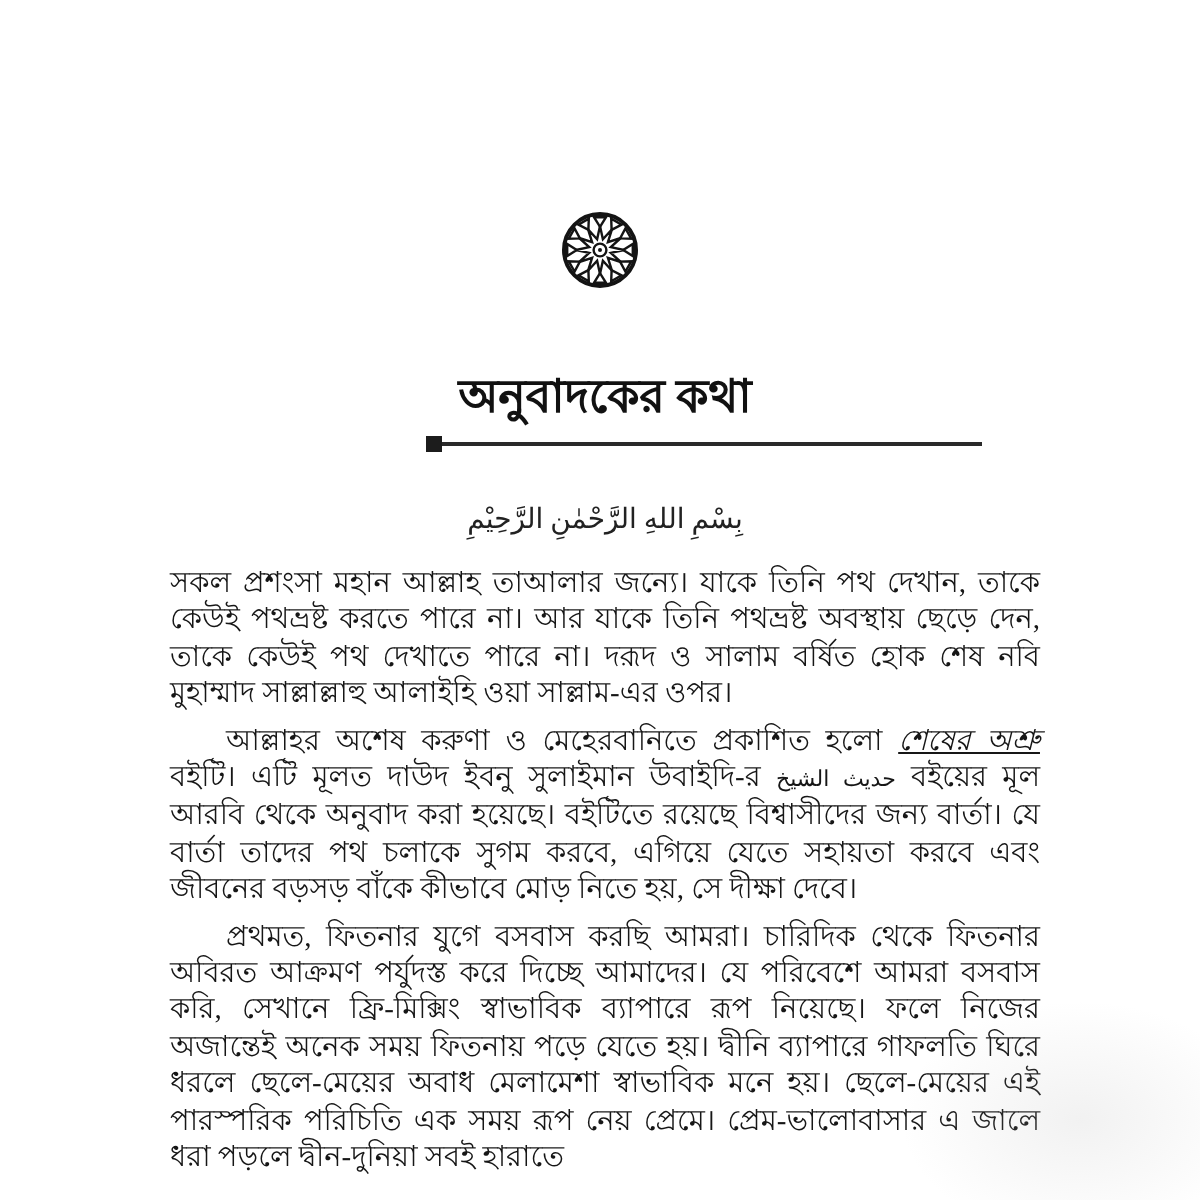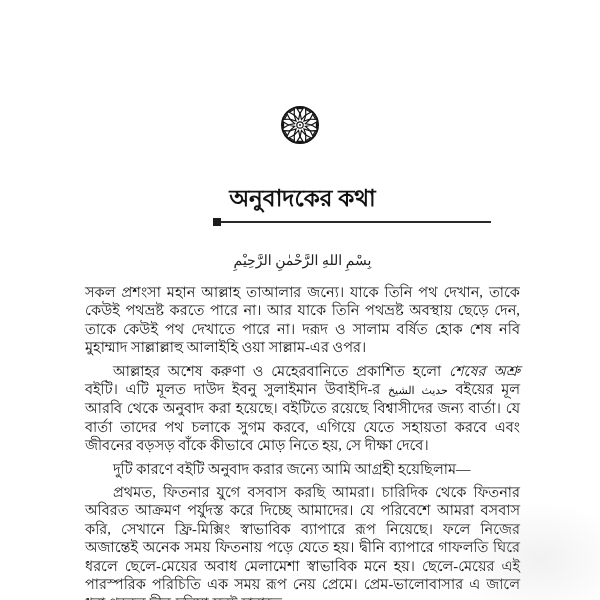--- a/index.html
+++ b/index.html
@@ -81,21 +81,21 @@
   .para {
     margin: 0;
   }
   .para + .para {
     margin-top: 5px;
   }
   .para.indent {
     text-indent: 28px;
   }
   .seg-normal { font-style: normal; }
-  .seg-italic { font-style: italic; }
+  .seg-italic { font-style: italic; text-decoration: underline; }
   .seg-arabic {
     font-style: normal;
     font-size: 11px;
     direction: rtl;
     unicode-bidi: embed;
   }
 </style>
 </head>
 <body>
 
@@ -132,19 +132,18 @@
     <div class="title-rule">
       <span class="rule-square"></span>
       <span class="rule-line"></span>
     </div>
 
     <div class="bismillah">بِسْمِ اللهِ الرَّحْمٰنِ الرَّحِيْمِ</div>
 
     <div class="body-text">
         <p class="para"><span class="seg-normal">সকল প্রশংসা মহান আল্লাহ তাআলার জন্যে। যাকে তিনি পথ দেখান, তাকে কেউই পথভ্রষ্ট করতে পারে না। আর যাকে তিনি পথভ্রষ্ট অবস্থায় ছেড়ে দেন, তাকে কেউই পথ দেখাতে পারে না। দরূদ ও সালাম বর্ষিত হোক শেষ নবি মুহাম্মাদ সাল্লাল্লাহু আলাইহি ওয়া সাল্লাম-এর ওপর।</span></p>
         <p class="para indent"><span class="seg-normal">আল্লাহর অশেষ করুণা ও মেহেরবানিতে প্রকাশিত হলো </span><span class="seg-italic">শেষের অশ্রু</span><span class="seg-normal"> বইটি। এটি মূলত দাউদ ইবনু সুলাইমান উবাইদি-র </span><span class="seg-arabic">حديث الشيخ</span><span class="seg-normal"> বইয়ের মূল আরবি থেকে অনুবাদ করা হয়েছে। বইটিতে রয়েছে বিশ্বাসীদের জন্য বার্তা। যে বার্তা তাদের পথ চলাকে সুগম করবে, এগিয়ে যেতে সহায়তা করবে এবং জীবনের বড়সড় বাঁকে কীভাবে মোড় নিতে হয়, সে দীক্ষা দেবে।</span></p>
-        <p class="para indent"><span class="seg-normal">দুটি কারণে বইটি অনুবাদ করার জন্যে আমি আগ্রহী হয়েছিলাম—</span></p>
         <p class="para indent"><span class="seg-normal">প্রথমত, ফিতনার যুগে বসবাস করছি আমরা। চারিদিক থেকে ফিতনার অবিরত আক্রমণ পর্যুদস্ত করে দিচ্ছে আমাদের। যে পরিবেশে আমরা বসবাস করি, সেখানে ফ্রি-মিক্সিং স্বাভাবিক ব্যাপারে রূপ নিয়েছে। ফলে নিজের অজান্তেই অনেক সময় ফিতনায় পড়ে যেতে হয়। দ্বীনি ব্যাপারে গাফলতি ঘিরে ধরলে ছেলে-মেয়ের অবাধ মেলামেশা স্বাভাবিক মনে হয়। ছেলে-মেয়ের এই পারস্পরিক পরিচিতি এক সময় রূপ নেয় প্রেমে। প্রেম-ভালোবাসার এ জালে ধরা পড়লে দ্বীন-দুনিয়া সবই হারাতে</span></p>
       </div>
   </div>
 
   <div class="scan-shade"></div>
 </div>
 
 </body></html>

